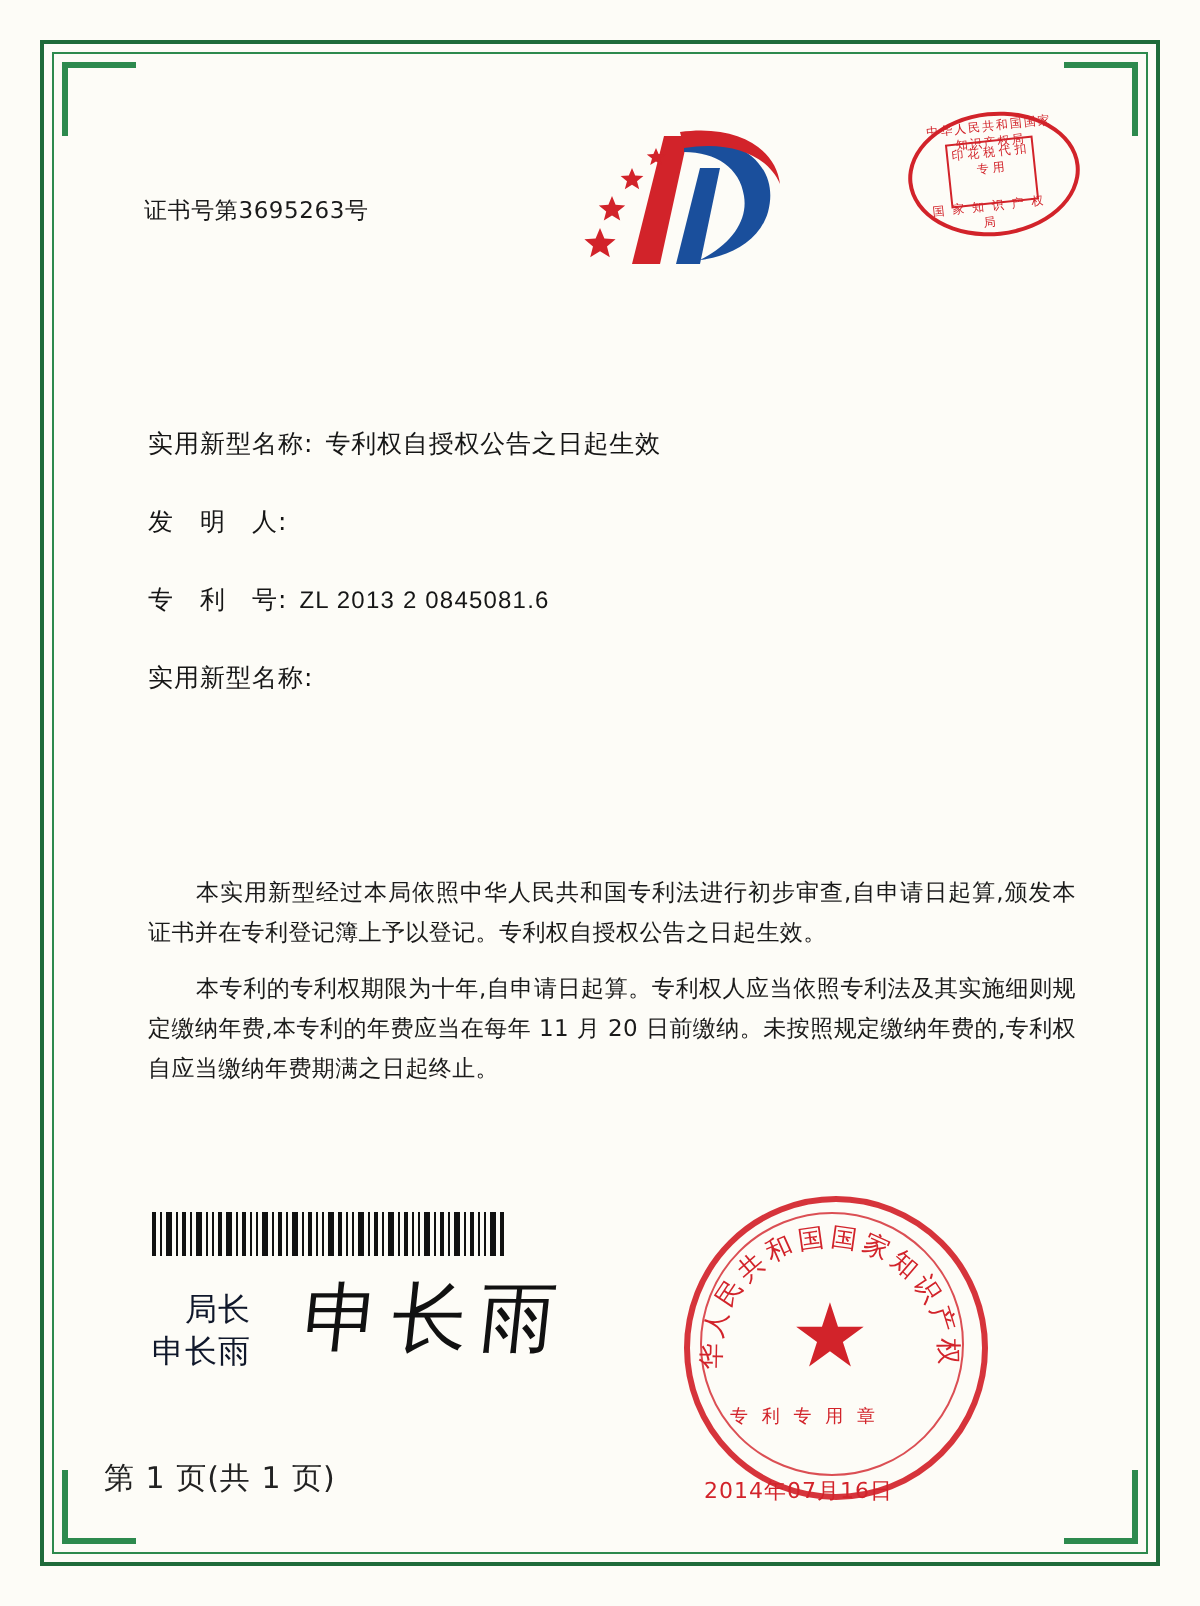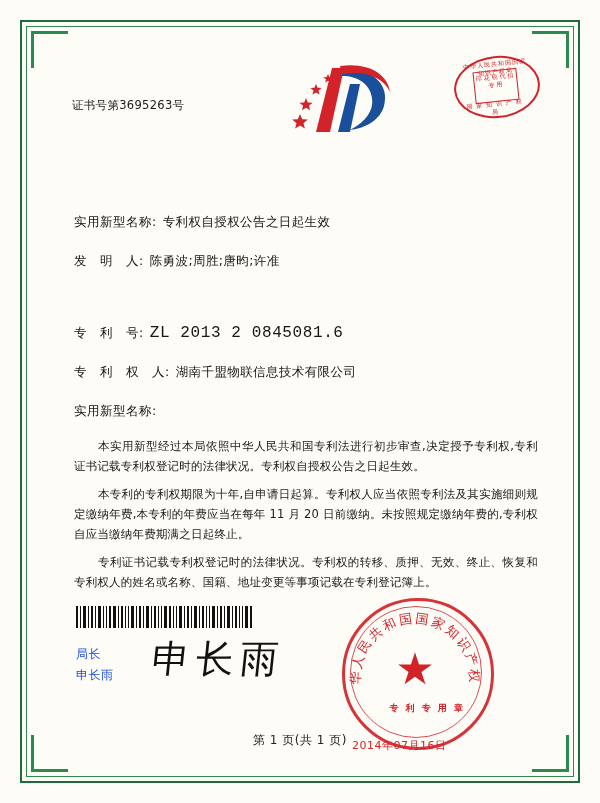--- a/index.html
+++ b/index.html
@@ -159,24 +159,23 @@
   .field-label {
     white-space: nowrap;
     letter-spacing: 0.5px;
     text-align: center;
   }
   .field-value {
     margin-left: 6px;
     letter-spacing: 0.4px;
   }
   .field-row.mono .field-value {
-    font-family: Liberation Mono, monospace;
-    font-size: 16px;
+    font-family: Liberation Sans, sans-serif;
+    font-size: 12px;
     letter-spacing: 0.6px;
-    margin-top: 32px;
   }
 
   
   .paragraphs {
     position: absolute;
     left: 22px;
     right: 10px;
     top: 390px;
     font-size: 11.5px;
     line-height: 20px;
@@ -203,24 +202,25 @@
     bottom: 0;
     background: #111;
     display: block;
   }
 
   
   .sign-block {
     position: absolute;
     left: 24px;
     top: 598px;
-    font-size: 12px;
-    color: #1d4ed8;
+    font-size: 16px;
+    color: #0f172a;
     line-height: 21px;
     letter-spacing: 0.5px;
+    text-align: right;
   }
   .handwriting {
     position: absolute;
     left: 100px;
     top: 588px;
     font-family: "DejaVu Serif", "Liberation Serif", serif;
     font-size: 38px;
     color: #111;
     letter-spacing: 6px;
     transform: skewX(-6deg);
@@ -263,44 +263,43 @@
     position: absolute;
     left: 0; top: 0;
     width: 146px; height: 146px;
   }
   .seal-main .arc-text svg { display: block; }
   .seal-main .bottom-text {
     position: absolute;
     left: 23px;
     top: 104px;
     width: 100px;
-    text-align: right;
+    text-align: left;
     color: #d2232a;
     font-size: 9px;
     letter-spacing: 2px;
-    font-weight: bold;
   }
   .seal-date {
     position: absolute;
     left: 300px;
     top: 692px;
     color: #d2232a;
     font-size: 11px;
     letter-spacing: 0.5px;
     font-family: "DejaVu Sans", "Liberation Sans", sans-serif;
   }
 
   
   .footer {
     position: absolute;
     left: 0;
     right: 0;
     bottom: 8px;
-    text-align: center;
-    font-size: 12px;
+    text-align: left;
+    font-size: 15px;
     color: #222;
     letter-spacing: 0.5px;
     margin-top: 32px;
   }
 </style>
 </head>
 <body>
 
 <div id="page">
 
@@ -340,39 +339,33 @@
     </div>
 
 
     <div class="fields">
       <div class="field-row">
         <span class="field-label">实用新型名称:</span>
         <span class="field-value">专利权自授权公告之日起生效</span>
       </div>
       <div class="field-row">
         <span class="field-label">发　明　人:</span>
-        <span class="field-value">陈勇波;周胜;唐昀;许准</span>
       </div>
       <div class="field-row mono">
         <span class="field-label">专　利　号:</span>
         <span class="field-value">ZL 2013 2 0845081.6</span>
       </div>
       <div class="field-row">
-        <span class="field-label">专　利　权　人:</span>
-        <span class="field-value">湖南千盟物联信息技术有限公司</span>
-      </div>
-      <div class="field-row">
         <span class="field-label">实用新型名称:</span>
       </div>
     </div>
 
     <div class="paragraphs">
-      <p>本实用新型经过本局依照中华人民共和国专利法进行初步审查,决定授予专利权,专利证书记载专利权登记时的法律状况。专利权自授权公告之日起生效。</p>
+      <p>本实用新型经过本局依照中华人民共和国专利法进行初步审查,自申请日起算,颁发本证书并在专利登记簿上予以登记。专利权自授权公告之日起生效。</p>
       <p>本专利的专利权期限为十年,自申请日起算。专利权人应当依照专利法及其实施细则规定缴纳年费,本专利的年费应当在每年 11 月 20 日前缴纳。未按照规定缴纳年费的,专利权自应当缴纳年费期满之日起终止。</p>
-      <p>专利证书记载专利权登记时的法律状况。专利权的转移、质押、无效、终止、恢复和专利权人的姓名或名称、国籍、地址变更等事项记载在专利登记簿上。</p>
     </div>
 
     <div class="barcode">
       <i style="left:0px;width:2px"></i>
         <i style="left:4px;width:1px"></i>
         <i style="left:7px;width:3px"></i>
       <i style="left:12px;width:1px"></i>
         <i style="left:15px;width:2px"></i>
         <i style="left:19px;width:1px"></i>
       <i style="left:22px;width:3px"></i>

